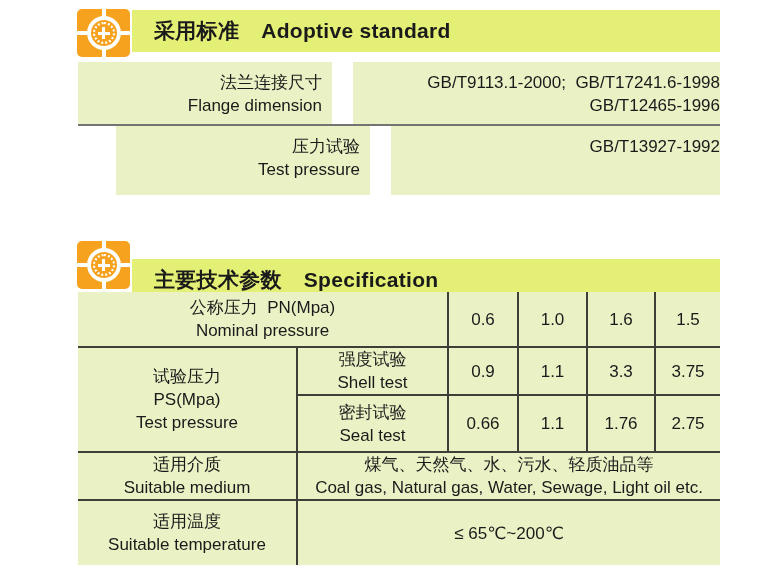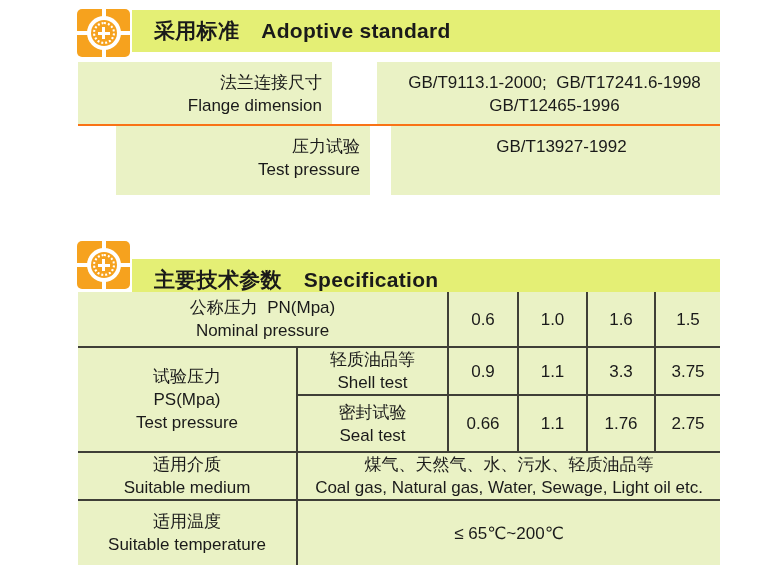--- a/index.html
+++ b/index.html
@@ -24,24 +24,24 @@
   .hbar{
     left:132px;width:588px;height:42px;background:#E4EF75;
     display:flex;align-items:center;padding-left:22px;box-sizing:border-box;
     font-size:21px;font-weight:bold;letter-spacing:0.3px;
   }
   .hbar .en{margin-left:22px;}
 
   
   .t1{left:78px;top:62px;width:642px;}
   .t1-row{display:flex;font-size:17px;line-height:23px;}
-  .t1-row.sep{border-bottom:2px solid #f97316;gap:12px;}
+  .t1-row.sep{border-bottom:2px solid #737373;}
   .t1-left{width:254px;background:#EAF2C5;text-align:right;padding:9px 10px 0 0;box-sizing:border-box;}
   .t1-gap{width:21px;}
-  .t1-right{flex:1;background:#EAF2C5;text-align:center;padding:9px 0 0 12px;box-sizing:border-box;}
+  .t1-right{flex:1;background:#EAF2C5;text-align:right;padding:9px 0 0 12px;box-sizing:border-box;}
   .t1-row.r1{height:62px;}
   .t1-row.r2{height:69px;margin-left:38px;}
   .pre{white-space:pre-wrap;}
 
   
   .t2{left:78px;top:292px;}
   table.spec{border-collapse:collapse;border-style:hidden;table-layout:fixed;width:642px;}
   table.spec td{
     border:2px solid #3f3f37;background:#EAF2C5;
     text-align:center;vertical-align:middle;
@@ -131,21 +131,21 @@
       <td>1.6</td>
       <td>1.5</td>
     </tr>
     <tr class="r2">
       <td rowspan="2">
         <div>试验压力</div>
         <div>PS(Mpa)</div>
         <div>Test pressure</div>
       </td>
       <td>
-        <div>轻质油品等</div>
+        <div>强度试验</div>
         <div>Shell test</div>
       </td>
       <td>0.9</td>
       <td>1.1</td>
       <td>3.3</td>
       <td>3.75</td>
     </tr>
     <tr class="r3">
       <td>
         <div>密封试验</div>

